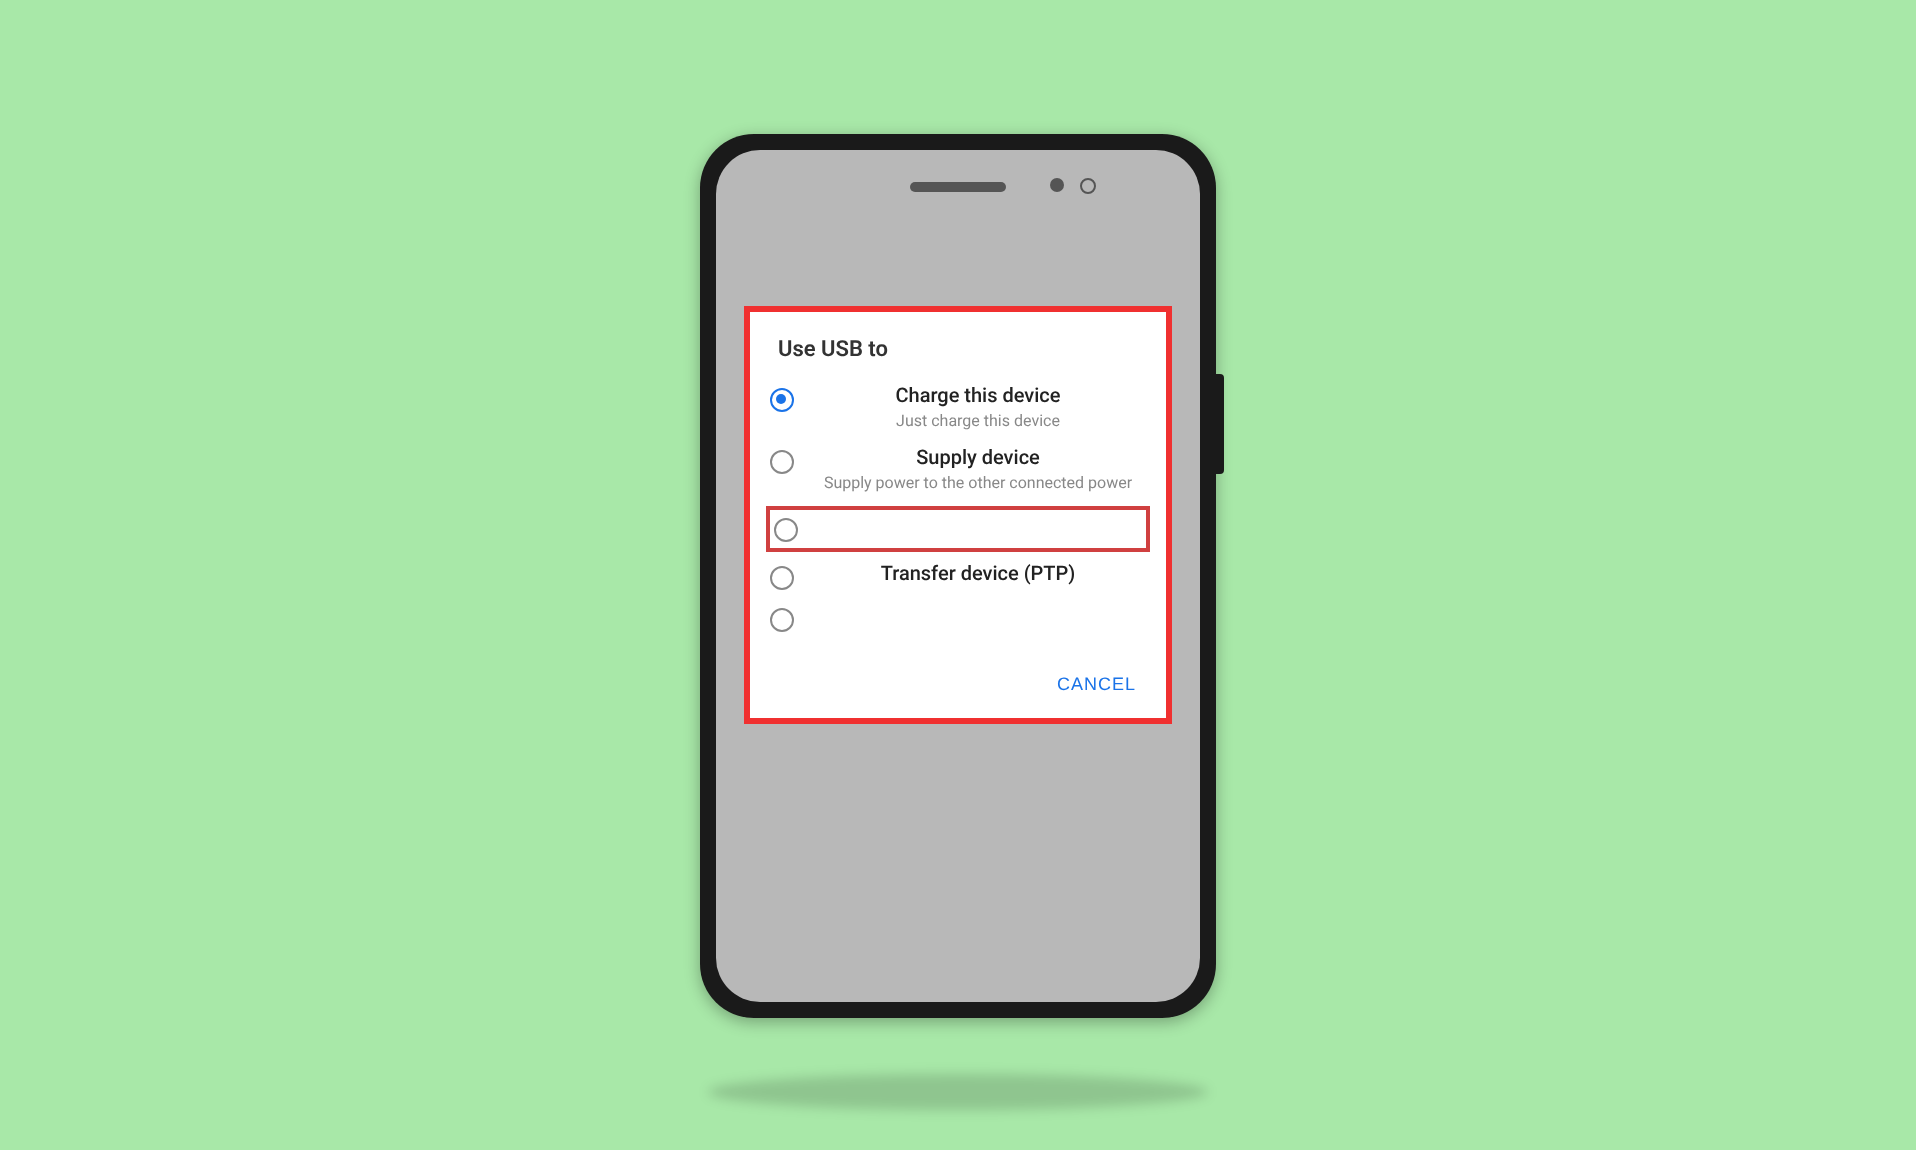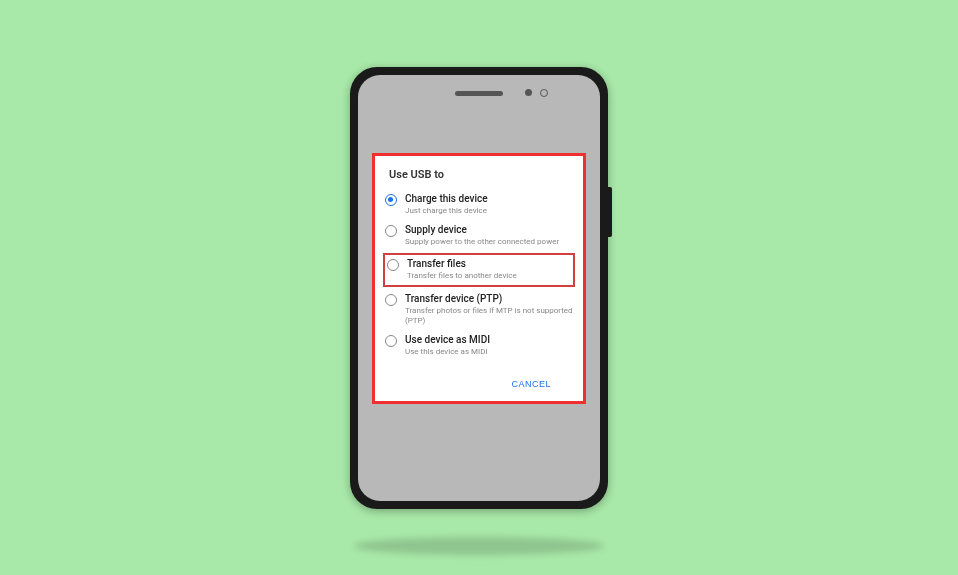--- a/index.html
+++ b/index.html
@@ -115,41 +115,41 @@
     .radio.selected::after {
       content: '';
       position: absolute;
       top: 2px;
       left: 2px;
       width: 5px;
       height: 5px;
       background: #1a73e8;
       border-radius: 50%;
     }
-    .option-text { flex: 1; }
+    .option-text { flex: 1; text-align: center; }
     .option-label {
       font-size: 10px;
       color: #222;
       font-weight: 500;
     }
     .option-desc {
       font-size: 8px;
       color: #888;
       margin-top: 2px;
       line-height: 1.3;
     }
     .highlight-box {
       border: 2px solid #d04040;
       margin: 2px 8px;
       padding: 3px 0;
     }
     .highlight-box .option { padding: 0 2px; }
     .dialog-actions {
       text-align: right;
-      padding: 10px 32px 2px 0;
+      padding: 10px 15px 2px 0;
     }
     .cancel-btn {
       font-size: 9px;
       color: #1a73e8;
       font-weight: 500;
       letter-spacing: 0.5px;
       cursor: pointer;
       background: none;
       border: none;
     }
@@ -181,41 +181,32 @@
         <div class="radio"></div>
         <div class="option-text">
           <div class="option-label">Supply device</div>
           <div class="option-desc">Supply power to the other connected power</div>
         </div>
       </div>
 
       <div class="highlight-box">
         <div class="option">
           <div class="radio"></div>
-          <div class="option-text">
-            <div class="option-label">Transfer files</div>
-            <div class="option-desc">Transfer files to another device</div>
-          </div>
         </div>
       </div>
 
       <div class="option">
         <div class="radio"></div>
         <div class="option-text">
           <div class="option-label">Transfer device (PTP)</div>
-          <div class="option-desc">Transfer photos or files if MTP is not supported (PTP)</div>
         </div>
       </div>
 
       <div class="option">
         <div class="radio"></div>
-        <div class="option-text">
-          <div class="option-label">Use device as MIDI</div>
-          <div class="option-desc">Use this device as MIDI</div>
-        </div>
       </div>
 
       <div class="dialog-actions">
         <button class="cancel-btn">CANCEL</button>
       </div>
     </div>
   </div>
 </div>
 
 </body></html>

